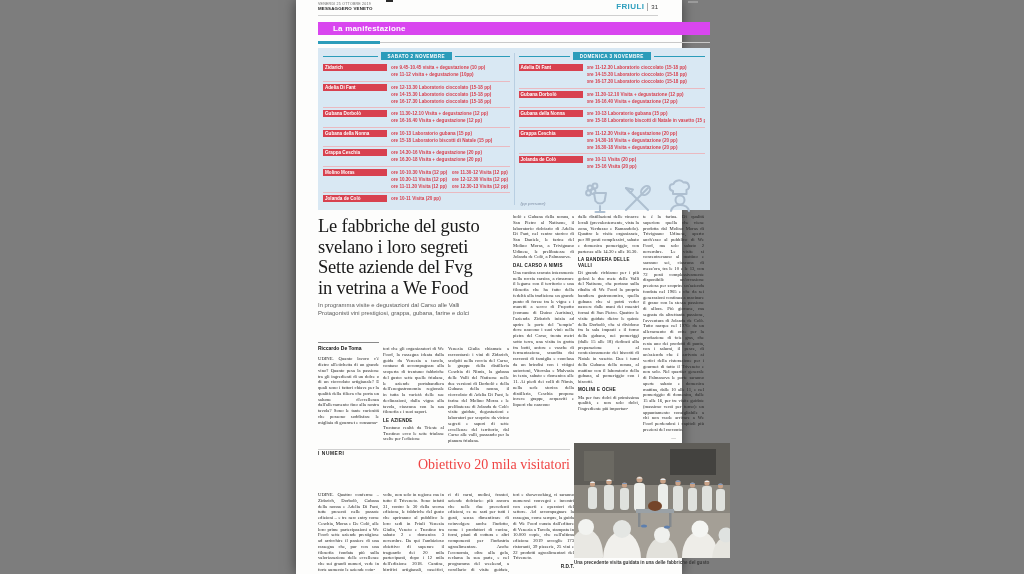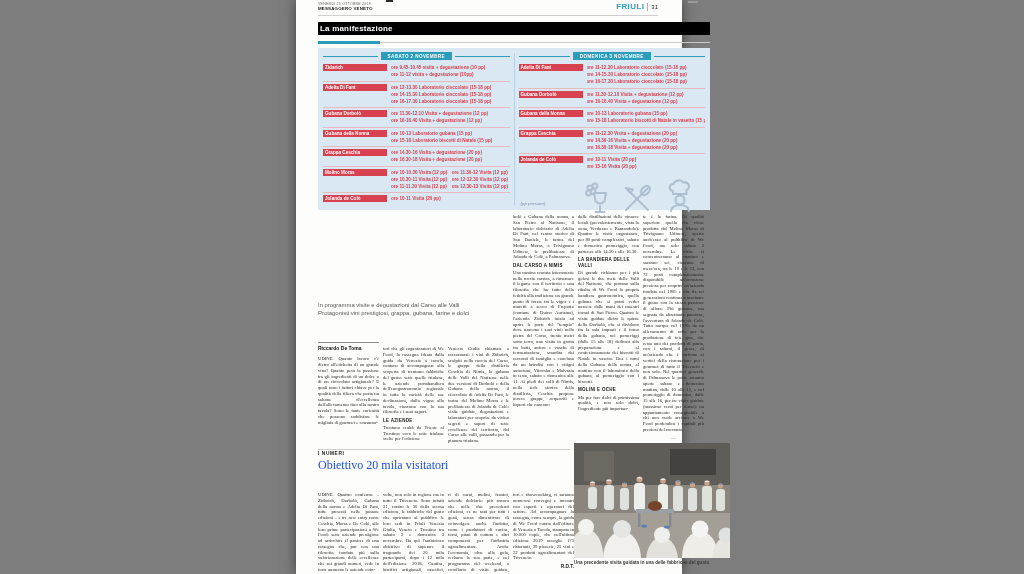--- a/index.html
+++ b/index.html
@@ -13,22 +13,22 @@
   .masthead-row{position:absolute;left:22px;right:24px;top:2px;display:flex;
                 justify-content:space-between;align-items:flex-start;}
   .date-line{font-size:3.6px;color:#666;letter-spacing:.2px;}
   .paper-name{font-size:4.4px;font-weight:bold;color:#222;letter-spacing:.2px;}
   .masthead-right{display:flex;align-items:center;gap:3px;}
   .section-name{font-size:8px;font-weight:bold;color:#2f9fbe;letter-spacing:.4px;}
   .vsep{width:1px;height:8px;background:#aaa;}
   .page-num{font-size:6px;color:#333;}
   .head-rule{position:absolute;left:22px;right:24px;top:15px;height:1px;background:#cfcfcf;}
 
-  .banner{position:absolute;left:22px;top:22px;width:392px;height:13px;background:#000000;
-          color:#fff;font-weight:bold;font-size:8px;line-height:13px;padding-left:2px;
+  .banner{position:absolute;left:22px;top:22px;width:392px;height:13px;background:#d946ef;
+          color:#fff;font-weight:bold;font-size:8px;line-height:13px;padding-left:15px;
           box-sizing:border-box;letter-spacing:.2px;}
   .banner-rule{position:absolute;left:22px;top:42px;width:392px;height:1px;background:#c9c9c9;}
   .banner-rule-accent{position:absolute;left:22px;top:41px;width:62px;height:2.5px;background:#2b9cba;}
 
   .schedule{position:absolute;left:22px;top:48px;width:392px;height:162px;background:#d9e8f3;
             display:flex;padding:3px 5px;box-sizing:border-box;}
   .day-col{flex:1;position:relative;min-width:0;}
   .vdivider{width:1px;background:#b9cfe2;margin:2px 4px;}
   .day-head{display:flex;align-items:center;gap:3px;height:10px;margin-bottom:1px;}
   .hline{flex:1;height:1px;background:#2b9cba;}
@@ -62,21 +62,21 @@
   .byline{font-family:"Liberation Sans",sans-serif;font-weight:bold;font-size:5px;
           border-top:1px solid #8a8a8a;padding-top:2.5px;margin-bottom:5px;text-align:left;color:#111;}
   .signature{font-family:"Liberation Sans",sans-serif;font-weight:bold;font-size:4.8px;
              text-align:right;margin-top:1px;}
   .endmark{text-align:center;color:#444;margin-top:2px;font-size:4.7px;}
 
   .a2-rule{position:absolute;left:22px;top:449px;width:252px;height:1px;background:#cfcfcf;}
   .kicker{position:absolute;left:22px;top:451px;font-size:4.8px;font-weight:bold;
           letter-spacing:.6px;color:#222;}
   .a2-headline{position:absolute;left:22px;top:457px;width:252px;
-               font-family:"Liberation Serif",serif;font-size:12px;line-height:16.5px;color:#1d4ed8;}
+               font-family:"Liberation Serif",serif;font-size:14px;line-height:16.5px;color:#ef4444;text-align:right;}
   .c7{left:22px;top:492px;height:80px;} .c8{left:87px;top:492px;height:80px;}
   .c9{left:152px;top:492px;height:80px;} .c10{left:217px;top:492px;height:80px;}
 
   .photo{position:absolute;left:278px;top:443px;width:156px;height:115px;overflow:hidden;}
   .photo svg{display:block;width:100%;height:100%;}
   .photo-caption{position:absolute;left:278px;top:560px;width:156px;font-size:4.6px;
                  font-weight:bold;color:#3a3a3a;}
 </style>
 </head>
 <body>
@@ -234,20 +234,26 @@
           <svg width="30" height="36" viewBox="0 0 30 36">
             <path d="M8 13 C3.5 12.5 3.5 6 8.5 6 C9.5 2 16 1 18.5 4.5 C24 3.5 26 10 21.5 12 L21.5 16 L8 16 Z"></path>
             <circle cx="15" cy="22" r="4.5"></circle>
             <path d="M6 33 C7 28 11 27 15 27 C19 27 23 28 24 33"></path>
           </svg>
         </div>
         <div class="pp-note">(pp persone)</div>
       </div>
     </div>
 
+    <div class="a1-headline">
+      <div>Le fabbriche del gusto</div>
+      <div>svelano i loro segreti</div>
+      <div>Sette aziende del Fvg</div>
+      <div>in vetrina a We Food</div>
+    </div>
     <div class="a1-standfirst">
       <div>In programma visite e degustazioni dal Carso alle Valli</div>
       <div>Protagonisti vini prestigiosi, grappa, gubana, farine e dolci</div>
     </div>
 
     <div class="colbase c1">
         <div class="byline">Riccardo De Toma</div>
         <div class="para">UDINE. Quanto lavoro c'è dietro all'etichetta di un grande vino? Quanto pesa la passione tra gli ingredienti di un dolce o di un cioccolato artigianale? E quali sono i fattori chiave per la qualità della filiera che porta un salume d'eccellenza dall'allevamento fino alla nostra tavola? Sono le tante curiosità che possono soddisfare le migliaia di gourmet e consuma-</div>
       </div>
     <div class="colbase c2">

